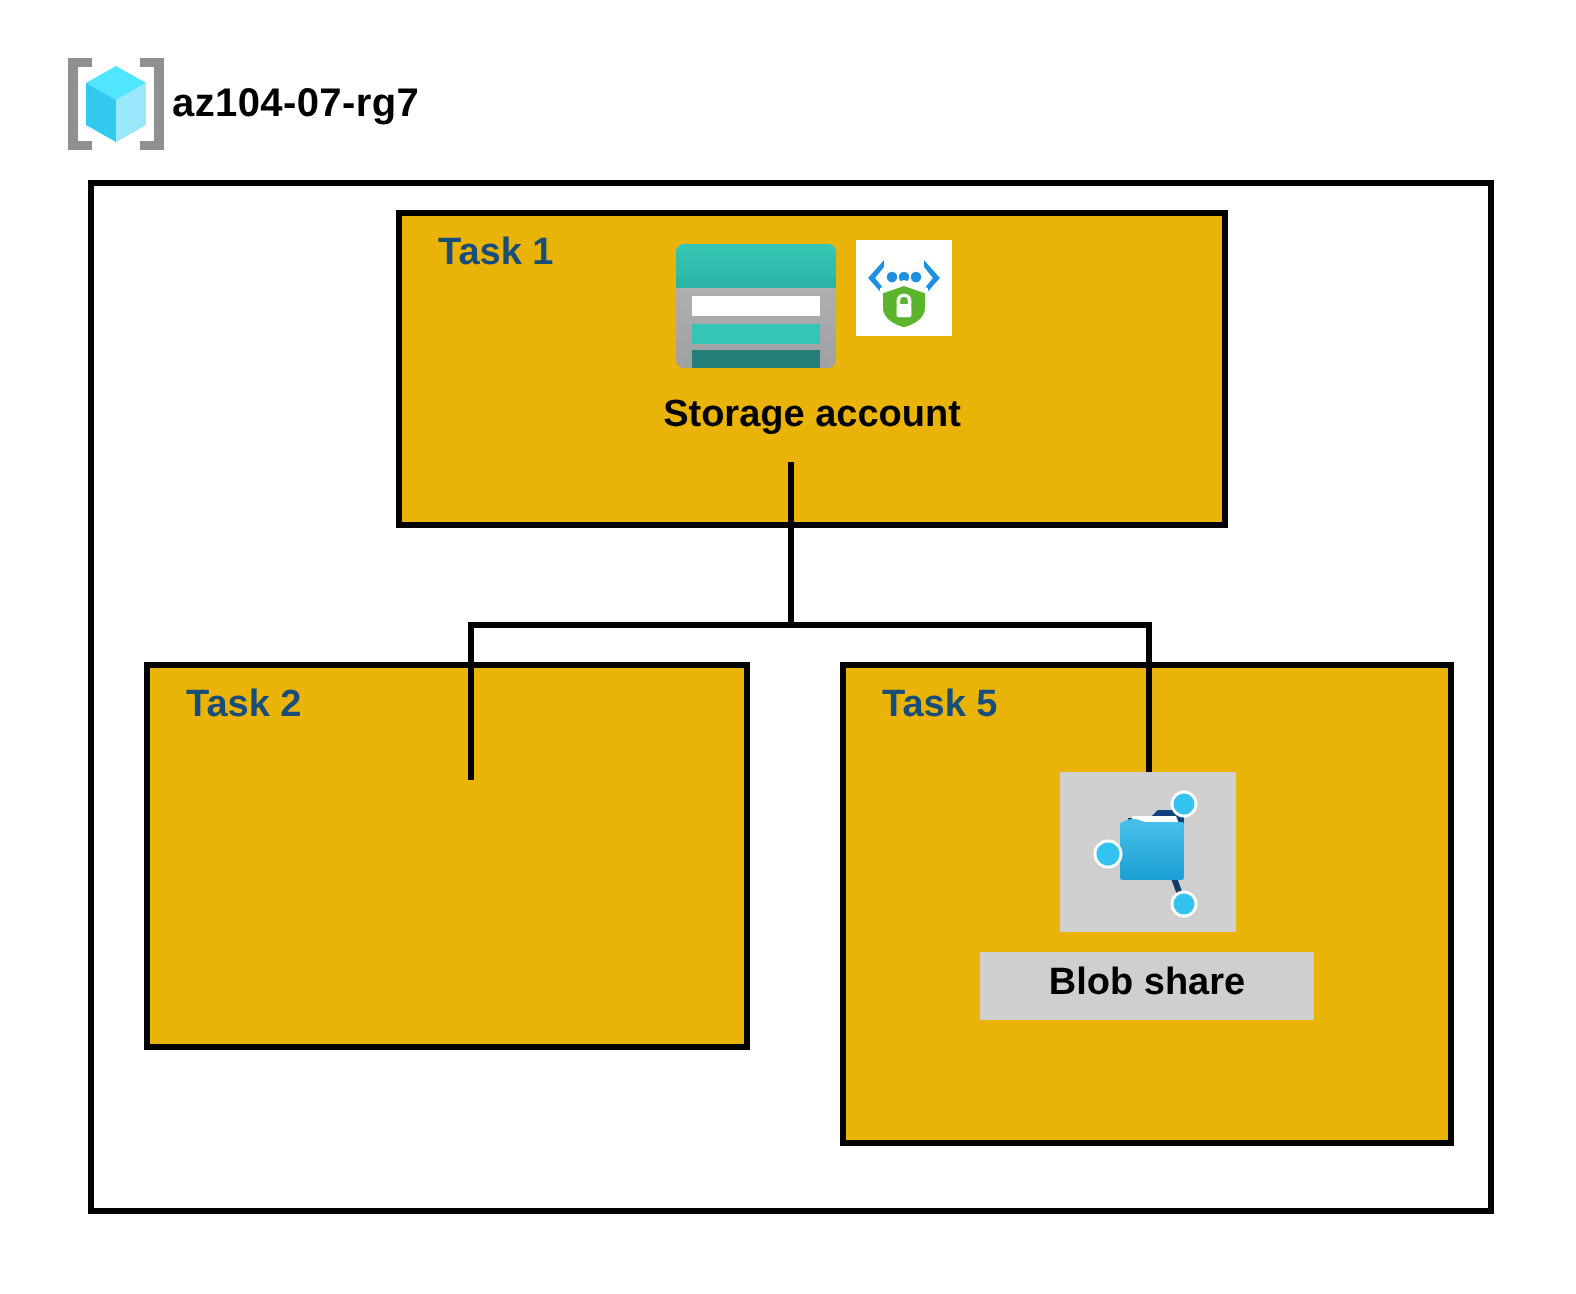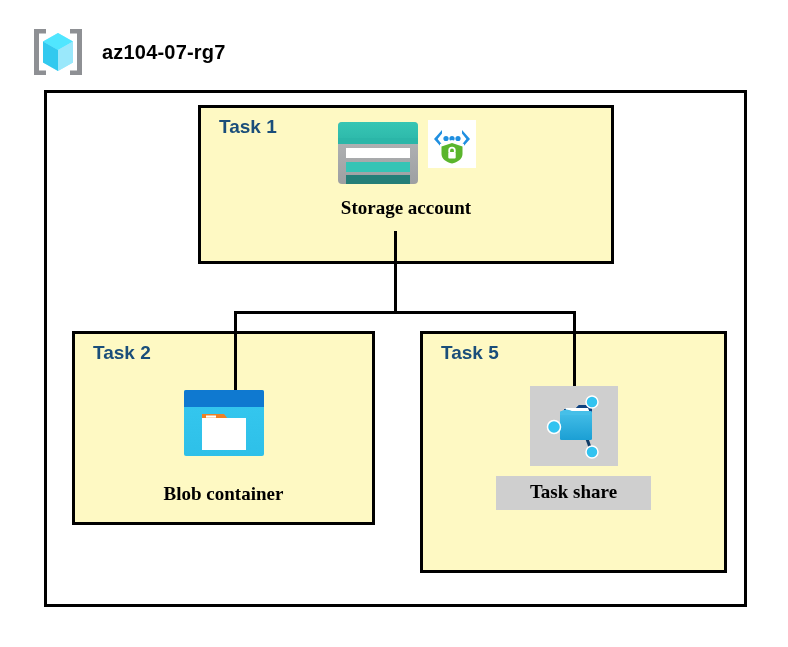--- a/index.html
+++ b/index.html
@@ -19,21 +19,21 @@
     height: 647px;
   }
 
   
   .rg-header {
     position: absolute;
     left: 30px;
     top: 26px;
     display: flex;
     align-items: center;
-    gap: 16px;
+    gap: 0;
   }
   .rg-icon {
     width: 56px;
     height: 52px;
     display: block;
   }
   .rg-title {
     font-size: 20px;
     font-weight: bold;
     color: #000000;
@@ -50,21 +50,21 @@
     height: 517px;
     border: 3px solid #000000;
     box-sizing: border-box;
     background: #ffffff;
   }
 
   
   .task-box {
     position: absolute;
     border: 3px solid #000000;
-    background: #fef9c3;
+    background: #eab308;
     box-sizing: border-box;
   }
   #task1-box { left: 198px; top: 105px; width: 416px; height: 159px; }
   #task2-box { left: 72px;  top: 331px; width: 303px; height: 194px; }
   #task3-box { left: 420px; top: 331px; width: 307px; height: 242px; }
 
   .task-label {
     position: absolute;
     left: 18px;
     top: 8px;
@@ -80,21 +80,20 @@
     display: flex;
     flex-direction: column;
     align-items: center;
   }
   .node-caption {
     font-size: 19px;
     font-weight: bold;
     color: #000000;
     white-space: nowrap;
     line-height: 1.1;
-    font-family: Liberation Serif, serif;
   }
 
   #storage-node { left: 198px; top: 120px; width: 416px; }
   #storage-icons {
     display: flex;
     align-items: flex-start;
     gap: 8px;
     height: 72px;
   }
   #storage-node .node-caption { margin-top: 6px; }
@@ -214,41 +213,20 @@
           <path d="M24 23 L34.5 26.6 L34.5 34 C34.5 39 29.4 42.3 24 43.6 C18.6 42.3 13.5 39 13.5 34 L13.5 26.6 Z" fill="#5ab52d"></path>
 
           <path d="M21.2 32.2 L21.2 30.4 A2.8 2.8 0 0 1 26.8 30.4 L26.8 32.2" fill="none" stroke="#ffffff" stroke-width="1.8"></path>
           <rect x="20.3" y="32" width="7.4" height="6.6" rx="1" fill="#ffffff"></rect>
         </svg>
       </span>
     </div>
     <span class="node-caption">Storage account</span>
   </div>
 
-  <div class="node" id="blob-node">
-    <span>
-      <svg width="84" height="70" viewBox="0 0 84 70" xmlns="http://www.w3.org/2000/svg">
-        <defs>
-          <linearGradient id="blobBody" x1="0" y1="0" x2="0" y2="1">
-            <stop offset="0" stop-color="#36c8f0"></stop>
-            <stop offset="1" stop-color="#2ec0e8"></stop>
-          </linearGradient>
-        </defs>
-        <rect x="2" y="2" width="80" height="66" rx="2" fill="url(#blobBody)"></rect>
-        <rect x="2" y="2" width="80" height="17" rx="2" fill="#0f79d0"></rect>
-        <rect x="2" y="14" width="80" height="5" fill="#0f79d0"></rect>
-
-        <path d="M20 26 L42 26 L46 31 L20 31 Z" fill="#ef8024"></path>
-        <rect x="24" y="27.5" width="10" height="2.2" fill="#ffffff"></rect>
-
-        <rect x="20" y="30" width="44" height="32" fill="#ffffff"></rect>
-      </svg>
-    </span>
-    <span class="node-caption">Blob container</span>
-  </div>
 
   <div class="node" id="fileshare-node">
     <span class="hl-icon-bg">
       <svg width="60" height="66" viewBox="0 0 60 66" xmlns="http://www.w3.org/2000/svg">
         <defs>
           <linearGradient id="fsFolder" x1="0" y1="0" x2="0" y2="1">
             <stop offset="0" stop-color="#46bfe8"></stop>
             <stop offset="1" stop-color="#1b9fd4"></stop>
           </linearGradient>
         </defs>
@@ -263,16 +241,16 @@
         <path d="M22 14 L44 14 L46 19 L22 19 Z" fill="#ffffff"></path>
 
         <rect x="16" y="17" width="32" height="29" rx="1.5" fill="url(#fsFolder)"></rect>
         <path d="M16 18 Q22 13 30 18 L46 18 L46 21 L16 21 Z" fill="#46bfe8"></path>
 
         <circle cx="48" cy="8" r="6" fill="#32c3f0" stroke="#ffffff" stroke-width="1.5"></circle>
         <circle cx="10" cy="33" r="6.5" fill="#32c3f0" stroke="#ffffff" stroke-width="1.5"></circle>
         <circle cx="48" cy="58" r="6" fill="#32c3f0" stroke="#ffffff" stroke-width="1.5"></circle>
       </svg>
     </span>
-    <span class="node-caption hl-label-bg">Task share</span>
+    <span class="node-caption hl-label-bg">Blob share</span>
   </div>
 
 </div>
 
 </body></html>

